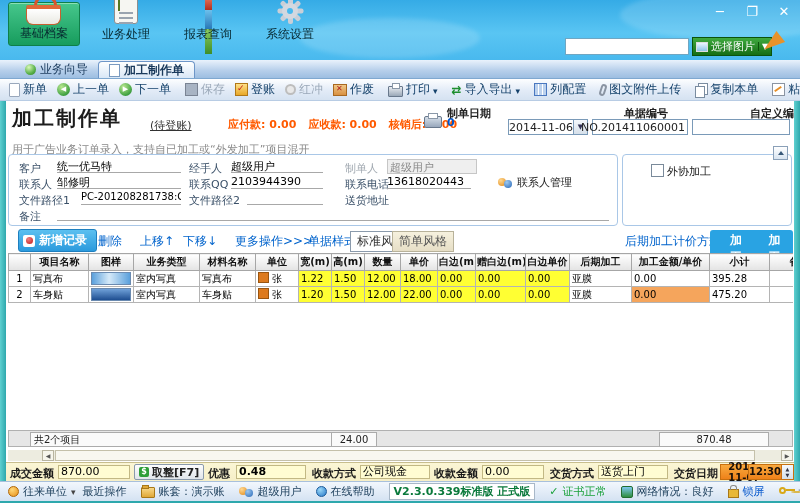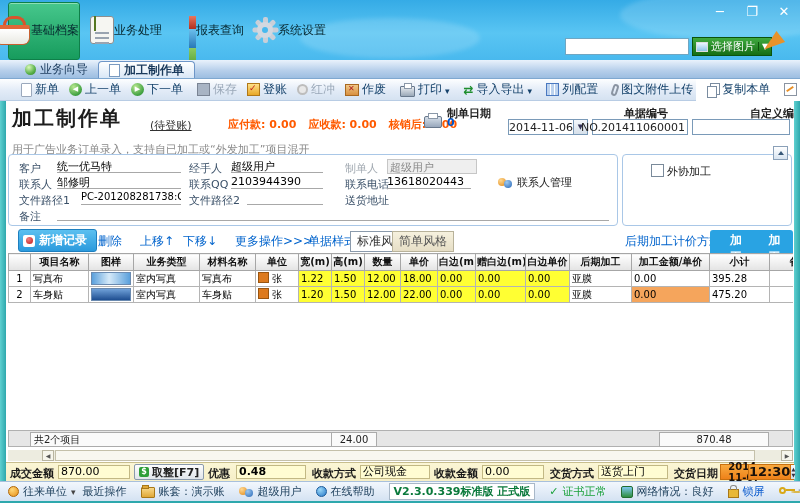--- a/index.html
+++ b/index.html
@@ -5,21 +5,21 @@
   html,body{margin:0;padding:0}
   body{width:800px;height:503px;position:relative;overflow:hidden;
        font-family:"DejaVu Sans",sans-serif;font-size:11px;background:#fff;color:#222}
   
   .banner{position:absolute;top:0;left:0;width:800px;height:60px;
           background:linear-gradient(180deg,#35ABE6 0%,#59C5F3 55%,#49B9EE 100%);overflow:hidden}
   .cloud{position:absolute;background:#fff;opacity:.14;border-radius:50%;filter:blur(2px)}
   .c1{left:300px;top:18px;width:180px;height:40px}
   .c2{left:620px;top:-10px;width:220px;height:50px}
   .nav{position:absolute;left:8px;top:2px;display:flex;gap:10px}
-  .nav-item{width:72px;height:58px;display:flex;align-items:center;
+  .nav-item{width:72px;height:44px;display:flex;flex-direction:column;align-items:center;
             justify-content:flex-end;padding-bottom:3px;box-sizing:border-box}
   .nav-item .lbl{font-size:12px;color:#06262e;margin-top:2px;white-space:nowrap}
   .nav-item.active{background:linear-gradient(180deg,#46C78C,#179C5D);
                    border:1px solid #0E7F49;border-radius:3px;box-shadow:inset 0 1px 0 #8ae0b4}
   .basket{width:36px;height:27px;position:relative}
   .basket .handle{position:absolute;left:8px;top:0;width:17px;height:12px;border:3px solid #D8542C;
                   border-bottom:none;border-radius:9px 9px 0 0}
   .basket .body{position:absolute;left:0;top:9px;width:33px;height:15px;
                 background:linear-gradient(#FFFFFF,#E9E9E2);border:1px solid #C86030;
                 border-top:4px solid #E06838;border-radius:2px 2px 7px 7px}
@@ -56,23 +56,23 @@
   
   .tabbar{position:absolute;top:60px;left:0;width:800px;height:19px;
           background:linear-gradient(180deg,#E9F2FC,#B5CEEA 60%,#9DBEE1);
           border-bottom:1px solid #7FA8D0;display:flex;align-items:flex-end;padding-left:15px;box-sizing:border-box}
   .tab{display:flex;align-items:center;gap:4px;font-size:12px;color:#1A3A5C;padding:2px 10px;height:17px;box-sizing:border-box}
   .tab.active{background:linear-gradient(180deg,#FFFFFF,#D9E7F7);border:1px solid #6E96C8;border-bottom:none;
               border-radius:4px 4px 0 0;font-weight:bold}
   .globe{width:11px;height:11px;border-radius:50%;background:radial-gradient(circle at 35% 30%,#D8F8B8,#58B048 60%,#2E7E2E)}
   .docicon{width:9px;height:11px;background:#fff;border:1px solid #7A9AC0}
   
-  .toolbar{position:absolute;top:79px;left:0;width:696px;height:22px;
+  .toolbar{position:absolute;top:79px;left:0;width:800px;height:22px;
            background:linear-gradient(180deg,#FDFEFF,#E2EBF7 55%,#D5E2F1);
-           border-bottom:1px solid #B8CCE4;display:flex;align-items:center;padding:0 16px;box-sizing:border-box;
+           border-bottom:1px solid #B8CCE4;display:flex;align-items:center;padding:0 4px;box-sizing:border-box;
            font-size:12px;color:#15426B;white-space:nowrap}
   .tbtn{display:flex;align-items:center;gap:3px;padding:1px 5px;cursor:default}
   .tbtn.disabled{color:#9AA8B8}
   .tbtn .arr::after{content:"▾";font-size:9px}
   .tsep{width:1px;height:15px;background:#B9C9DC;box-shadow:1px 0 0 #fff;margin:0 2px}
   .ic{display:inline-block;vertical-align:middle;flex:none}
   .i-new{width:9px;height:12px;background:#fff;border:1px solid #9AA8BC;border-radius:1px}
   .i-circ{width:13px;height:13px;border-radius:50%;color:#fff;font-size:7px;line-height:13px;text-align:center;
           background:radial-gradient(circle at 35% 30%,#B8E890,#3FA040 70%,#237A28)}
   .i-circ.prev::after{content:"◀"}.i-circ.next::after{content:"▶"}
@@ -205,21 +205,21 @@
   .pl-deliv{left:544px}.pi-deliv{left:592px;width:70px}
   .pl-ddate{left:668px}
   .date-combo{position:absolute;left:714px;top:1px;width:56px;height:16px;box-sizing:border-box;
               background:linear-gradient(#F9AA3F,#EE8119);border:1px solid #C87010;display:flex;align-items:center;
               font-weight:bold;color:#18100a}
   .date-combo .val{flex:1;text-align:center;font-size:10px}
   .date-combo .dd{font-size:7px;padding-right:2px}
   .date-combo .dd::after{content:"▼";color:#5a2a00}
   .timebox{position:absolute;left:742px;top:1px;width:46px;height:16px;box-sizing:border-box;display:flex;
            background:linear-gradient(#F9AA3F,#EE8119);border:1px solid #C87010;font-weight:bold;color:#18100a}
-  .timebox .val{flex:1;text-align:center;font-size:13px;line-height:14px}
+  .timebox .val{flex:1;text-align:center;font-size:10px;line-height:14px}
   .timebox .spin{width:11px;border-left:1px solid #C87010;background:linear-gradient(#F4F8FC,#D6E0EA);
                  display:flex;flex-direction:column;align-items:center;justify-content:center;font-size:5px;color:#334;line-height:6px}
   .timebox .spin i::before{content:"▲"}.timebox .spin i+i::before{content:"▼"}
   
   .statusbar{position:absolute;top:481px;left:0;width:800px;height:22px;box-sizing:border-box;
              background:linear-gradient(#F2F7FD,#D4E2F2);border-top:1px solid #A8C0DC;border-bottom:2px solid #2EA8AD;
              display:flex;align-items:center;padding:0 8px;gap:7px;color:#20425F;white-space:nowrap}
   .sitem{display:flex;align-items:center;gap:4px}
   .ssep{width:1px;height:14px;background:#A9BCD3;box-shadow:1px 0 0 #fff}
   .i-coin{width:11px;height:11px;border-radius:50%;background:radial-gradient(circle at 35% 30%,#FFD878,#E89018);

